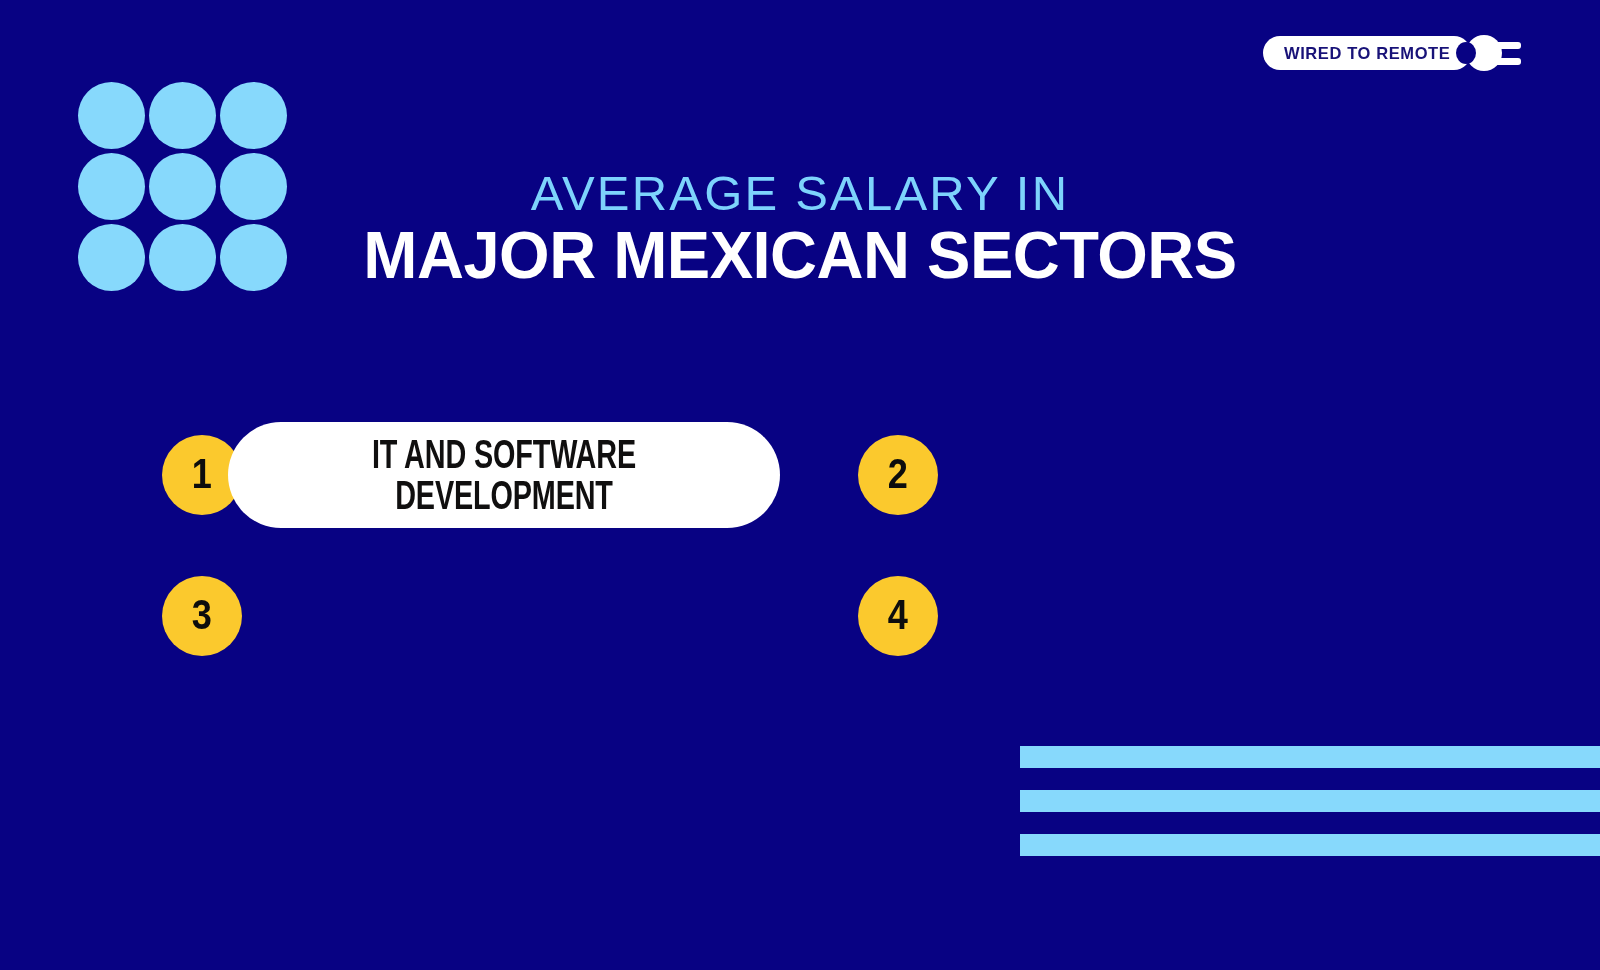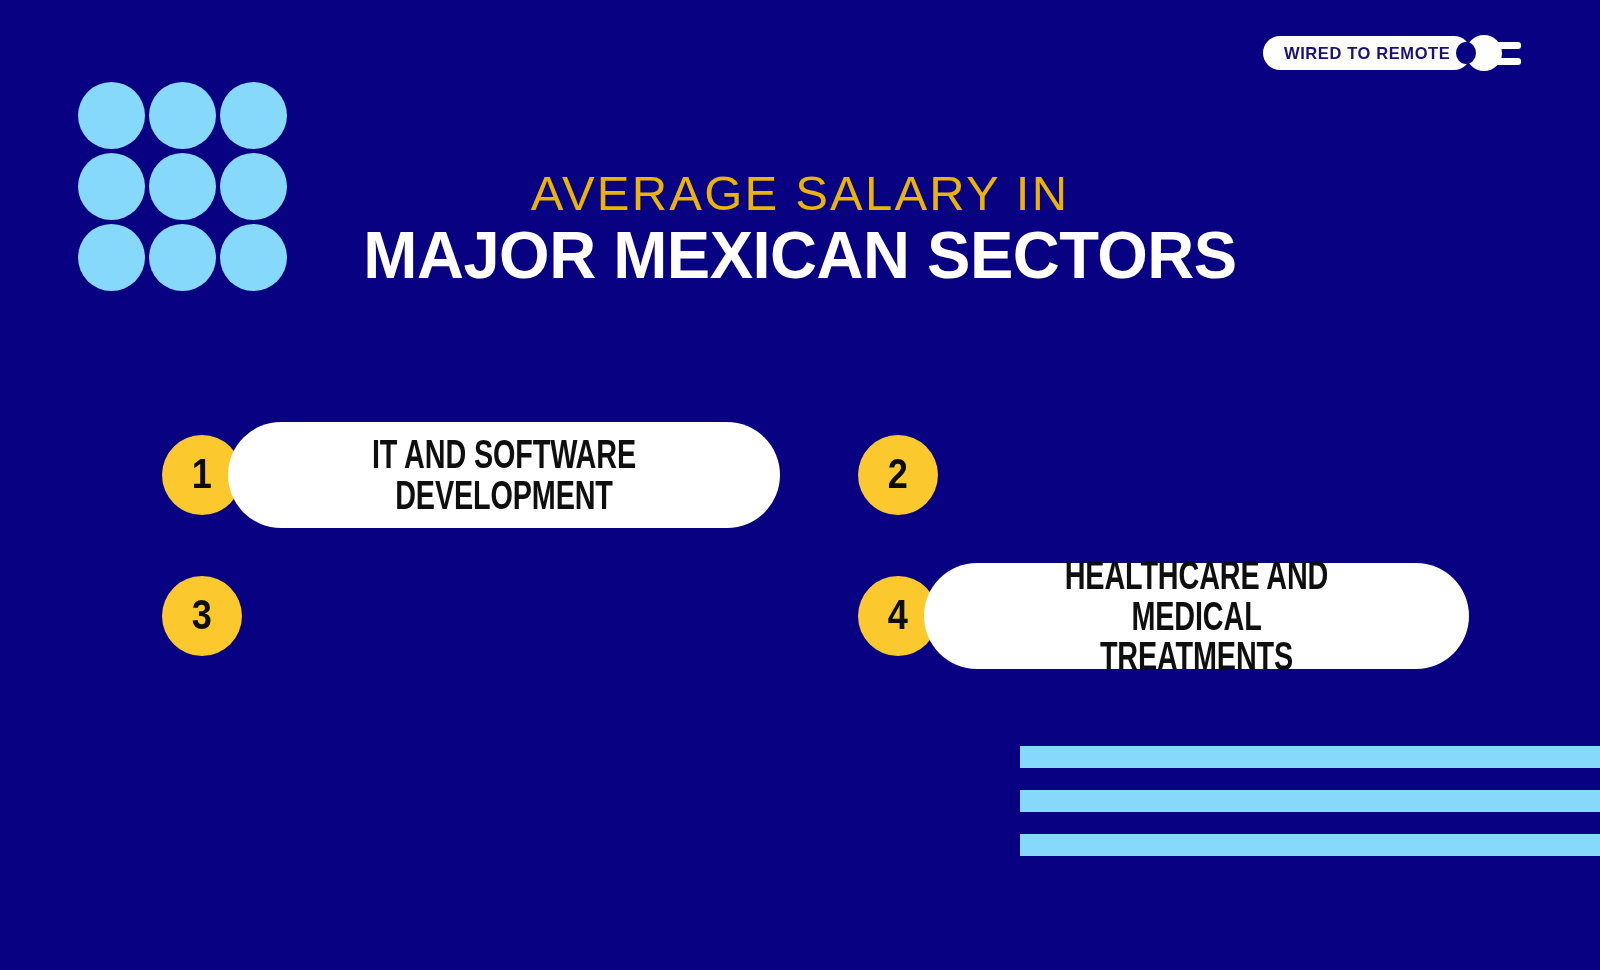--- a/index.html
+++ b/index.html
@@ -86,21 +86,21 @@
   }
 
   
   #title-block {
     position:absolute;
     top:168px; left:0;
     width:1600px;
     text-align:center;
   }
   #title-line1 {
-    color:#eab308;
+    color:#7dd3fc;
     font-size:49px;
     font-weight:400;
     letter-spacing:2.2px;
     line-height:1.05;
     white-space:nowrap;
   }
   #title-line2 {
     color:#ffffff;
     font-size:66px;
     font-weight:bold;
@@ -232,24 +232,20 @@
   <div class="sector-item col-left">
     <div class="sector-badge">
       <span class="sector-number">3</span>
     </div>
   </div>
 
   <div class="sector-item col-right">
     <div class="sector-badge">
       <span class="sector-number">4</span>
     </div>
-    <div class="sector-pill">
-      <span class="sector-label">HEALTHCARE AND MEDICAL
-TREATMENTS</span>
-    </div>
   </div>
 
 </div>
 
 <div id="stripes">
   <div class="stripe"></div>
   <div class="stripe"></div>
   <div class="stripe"></div>
 </div>
 

